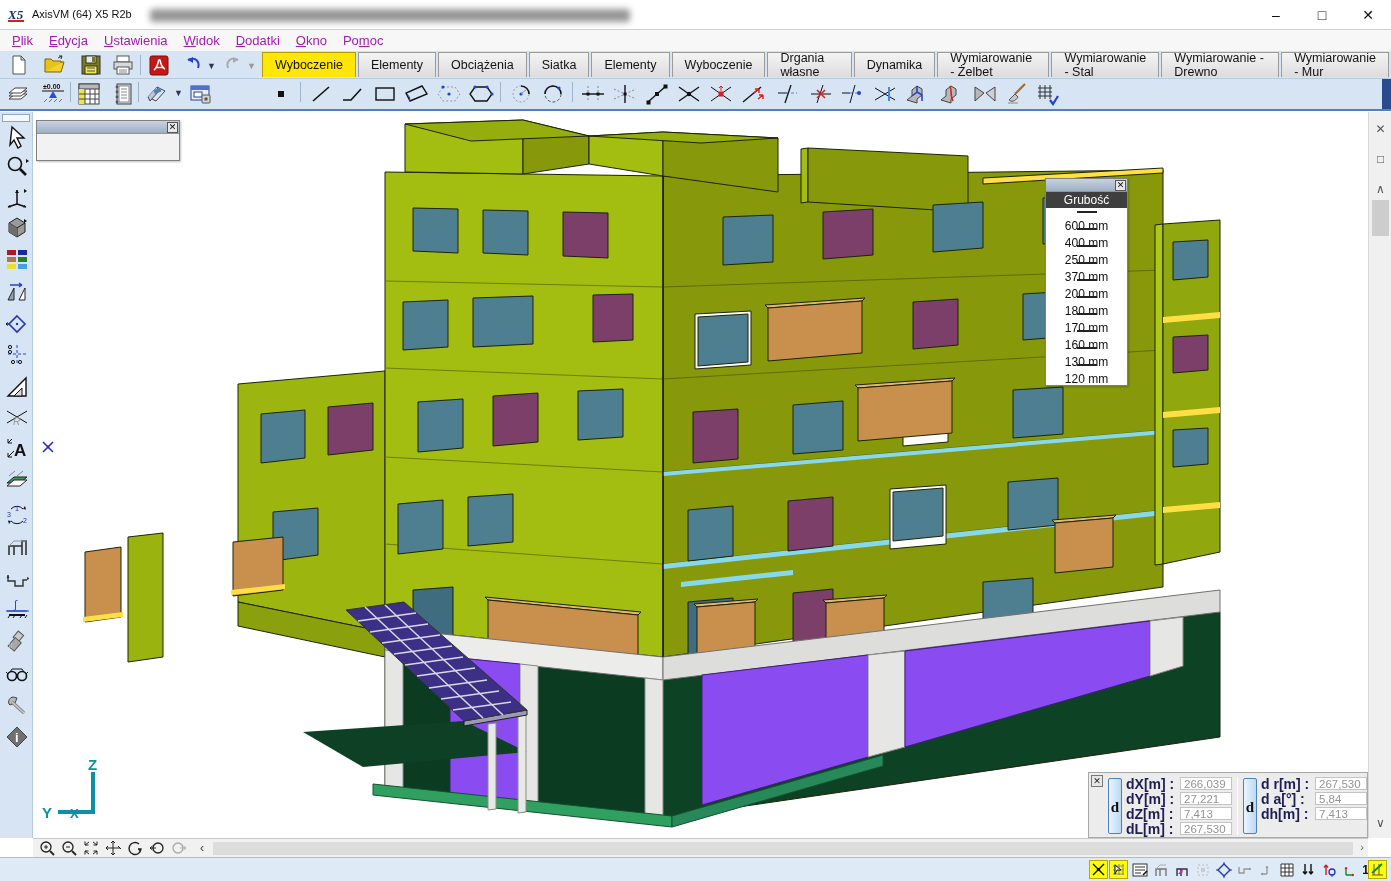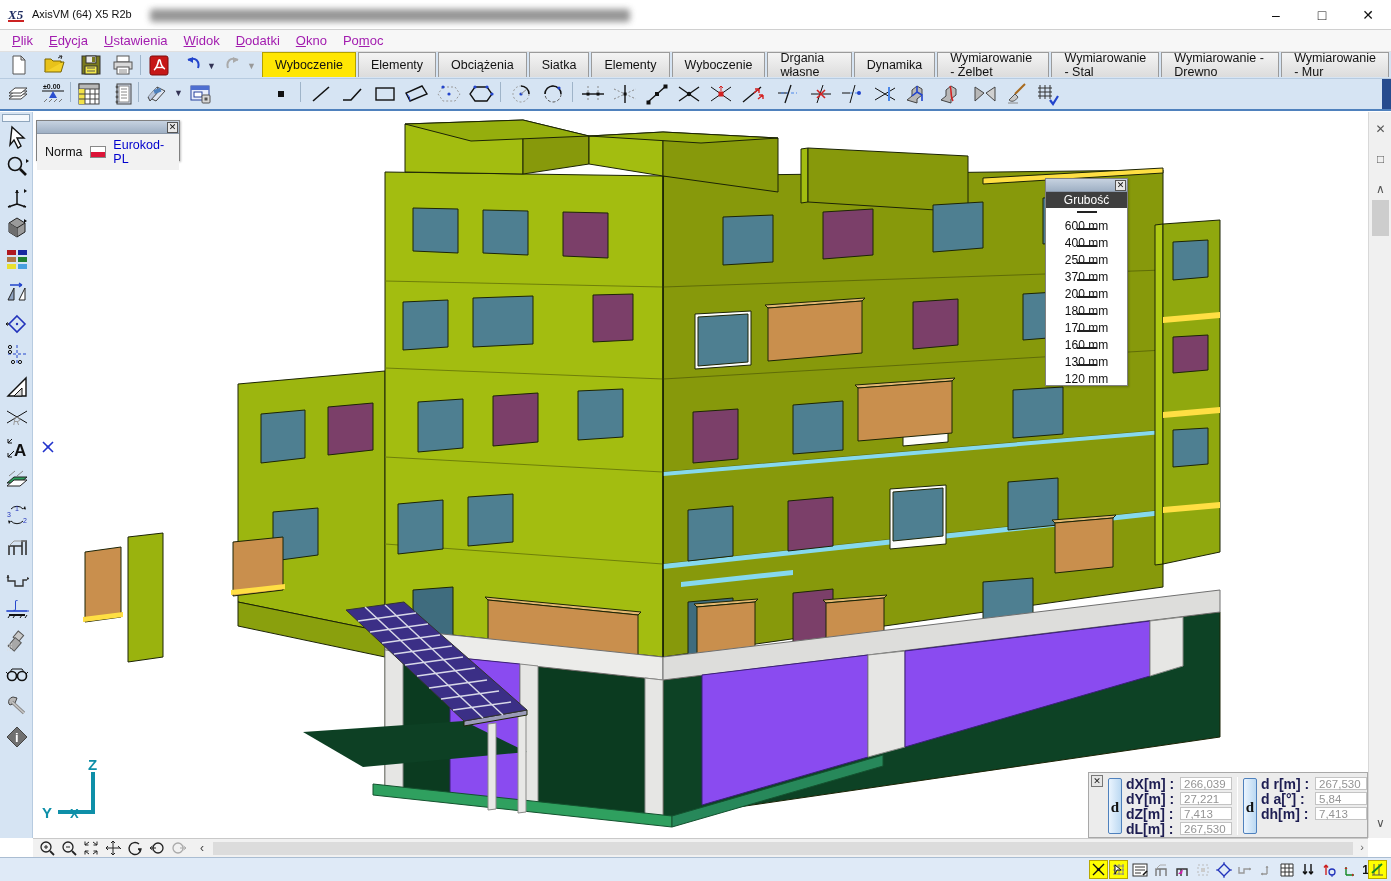--- a/index.html
+++ b/index.html
@@ -766,28 +766,20 @@
         </g>
 
         <line x1="630" y1="64" x2="630" y2="545" stroke="#1a2206" stroke-width="1.5"></line>
       </g>
     </svg>
 
     <div class="panel" style="left:3px; top:8px; width:144px; height:41px;">
       <div class="panel-titlebar">
         <div class="panel-close">✕</div>
       </div>
-      <div class="norma-body">
-        <span class="norma-label">Norma</span>
-        <span class="flag">
-            <span class="w" style="display:block"></span>
-            <span class="r" style="display:block"></span>
-          </span>
-        <span class="norma-value">Eurokod-PL</span>
-      </div>
     </div>
 
     <div class="panel" style="left:1012px; top:66px; width:83px;">
       <div class="panel-titlebar">
         <div class="panel-close">✕</div>
       </div>
       <div class="legend-title">Grubość</div>
       <div class="legend-body">
 
           <div class="legend-row">

